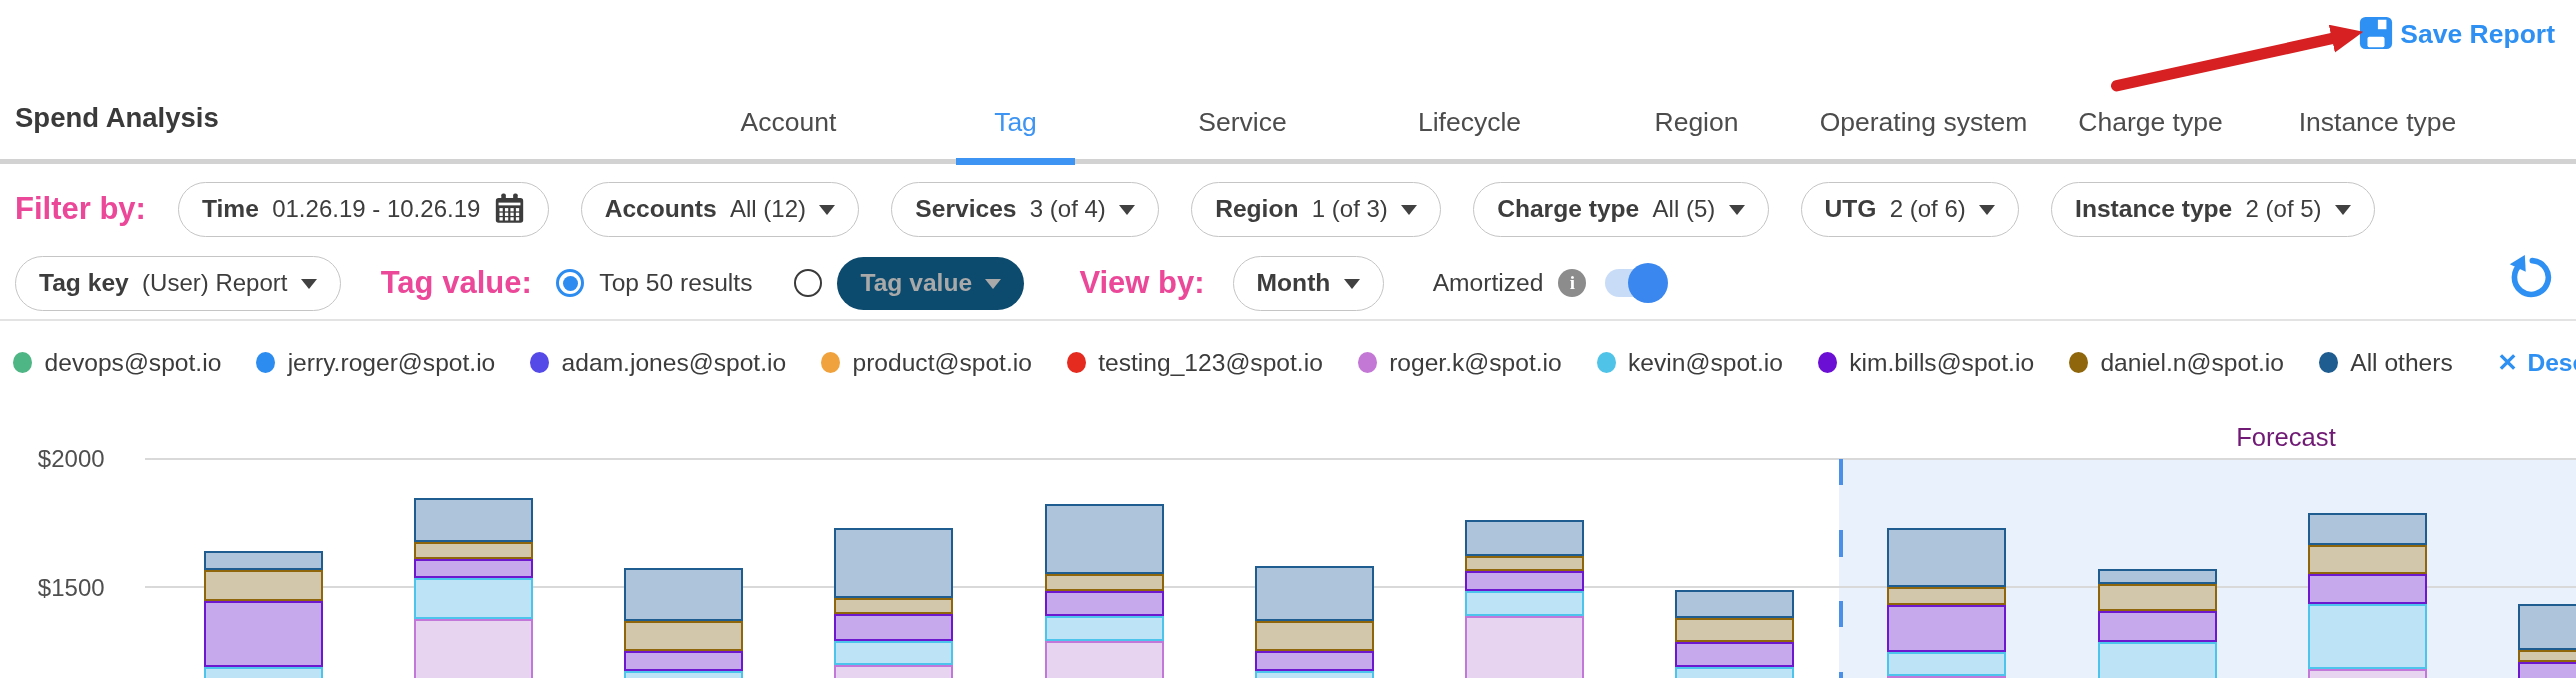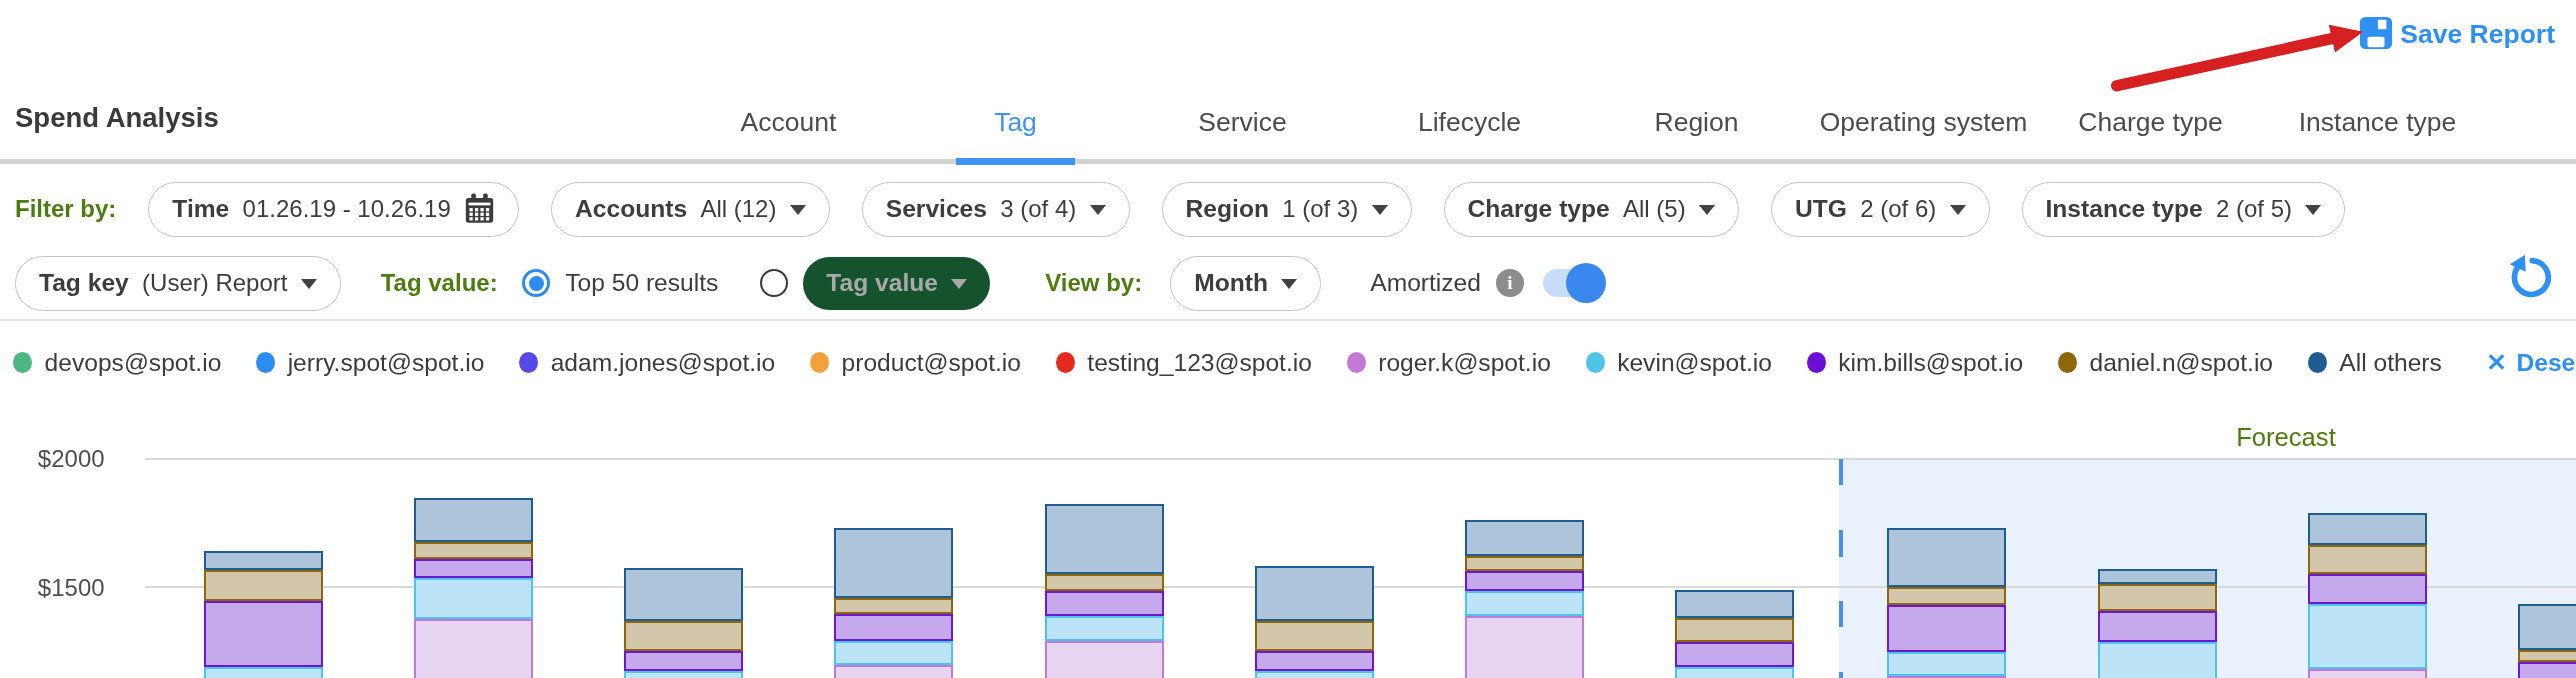--- a/index.html
+++ b/index.html
@@ -12,25 +12,25 @@
   #tabs{position:absolute;left:675px;top:85px;height:74px;display:flex;}
   .tab{position:relative;width:227px;height:74px;display:flex;align-items:center;justify-content:center;
        font-size:26.5px;color:#4c4c4c;cursor:pointer;white-space:nowrap;}
   .tab.active{color:#3d94f2;}
   .tab.active .underline{position:absolute;left:54px;bottom:-5.7px;width:119px;height:6.6px;background:#3d94f2;z-index:3;}
   #tab-divider{position:absolute;left:0;top:159px;width:2576px;height:4.7px;background:#d2d2d2;}
   #annot-arrow{position:absolute;left:2093px;top:7.6px;width:303px;height:95px;pointer-events:none;z-index:9;}
   
   #filter-row{position:absolute;left:0;top:170px;width:2576px;height:78px;display:flex;align-items:center;gap:32px;padding-left:15px;box-sizing:border-box;background:#fff;}
   #options-row{position:absolute;left:0;top:248px;width:2576px;height:70px;display:flex;align-items:center;padding-left:15px;box-sizing:border-box;background:#fff;}
-  .row-label{font-size:24px;font-weight:bold;color:#4d7c0f;white-space:nowrap;}
+  .row-label{font-size:31px;font-weight:bold;color:#ec4899;white-space:nowrap;}
   .pill{display:flex;align-items:center;gap:13.3px;height:53px;padding:0 23px;border:1.9px solid #c5c5c5;border-radius:28px;background:#fff;cursor:pointer;white-space:nowrap;}
   .pill .plabel{font-size:24.6px;font-weight:bold;color:#3d3d3d;}
   .pill .pvalue{font-size:24px;color:#3d3d3d;}
-  .pill.disabled{background:#14532d;border:none;cursor:default;}
+  .pill.disabled{background:#0c4a6e;border:none;cursor:default;}
   .pill.disabled .plabel{color:#a9a9a9;}
   .pill.disabled .caret{border-top-color:#a9a9a9;}
   .caret{width:0;height:0;border-left:8.5px solid transparent;border-right:8.5px solid transparent;border-top:10.4px solid #414141;margin-top:2.8px;}
   .radio{width:28px;height:28px;border-radius:50%;box-sizing:border-box;background:#fff;cursor:pointer;flex:0 0 auto;}
   .radio.sel{border:3.8px solid #2d8cf0;display:flex;align-items:center;justify-content:center;}
   .radio.sel::after{content:"";width:15px;height:15px;border-radius:50%;background:#2d8cf0;}
   .radio.unsel{border:2.8px solid #3a3a3a;}
   .info-icon{width:28px;height:28px;border-radius:50%;background:#8c8c8c;color:#fff;font-size:19px;font-weight:bold;
     display:flex;align-items:center;justify-content:center;font-family:"Liberation Serif",serif;cursor:pointer;}
   .toggle{position:relative;width:59px;height:28px;border-radius:14px;background:#c9dcf7;cursor:pointer;}
@@ -41,21 +41,21 @@
   #legend{position:absolute;left:0;top:333px;width:2576px;height:59px;display:flex;align-items:center;gap:35px;padding-left:13.3px;box-sizing:border-box;}
   .legend-item{display:flex;align-items:center;gap:12.3px;font-size:24.6px;color:#3c3c3c;cursor:pointer;white-space:nowrap;}
   .legend-dot{width:19px;height:21px;border-radius:50%;flex:0 0 auto;}
   #deselect-all{display:flex;align-items:center;gap:9.5px;font-size:24.6px;font-weight:bold;color:#2e90f2;cursor:pointer;margin-left:9.5px;white-space:nowrap;}
   
   #chart{position:absolute;left:0;top:398px;width:2576px;height:280px;overflow:hidden;background:#fff;}
   .gridline{position:absolute;left:145px;width:2431px;height:1.9px;background:#d9d9d9;}
   .ytick{position:absolute;left:7.6px;width:97px;text-align:right;font-size:24px;color:#4f4f4f;}
   #forecast-shade{position:absolute;background:#e9f1fd;}
   #forecast-divider{position:absolute;width:3.8px;background:repeating-linear-gradient(to bottom,#4a90e8 0 26.5px,transparent 26.5px 71px);}
-  #forecast-label{position:absolute;width:208px;text-align:center;font-size:25.6px;color:#4d7c0f;}
+  #forecast-label{position:absolute;width:208px;text-align:center;font-size:25.6px;color:#701a75;}
   .bar{position:absolute;display:flex;flex-direction:column;cursor:pointer;}
   .seg{box-sizing:border-box;border:2.8px solid;width:100%;flex:0 0 auto;}
 </style>
 </head>
 <body>
 
 <div id="header">
   <div id="page-title">Spend Analysis</div>
 
   <div id="save-report">
@@ -202,21 +202,21 @@
 
 <div id="row-divider"></div>
 
 <div id="legend">
     <div class="legend-item">
       <span class="legend-dot" style="background: rgb(78, 181, 132);"></span>
       <span>devops@spot.io</span>
     </div>
     <div class="legend-item">
       <span class="legend-dot" style="background: rgb(45, 140, 240);"></span>
-      <span>jerry.spot@spot.io</span>
+      <span>jerry.roger@spot.io</span>
     </div>
     <div class="legend-item">
       <span class="legend-dot" style="background: rgb(85, 73, 232);"></span>
       <span>adam.jones@spot.io</span>
     </div>
     <div class="legend-item">
       <span class="legend-dot" style="background: rgb(240, 162, 60);"></span>
       <span>product@spot.io</span>
     </div>
     <div class="legend-item">

